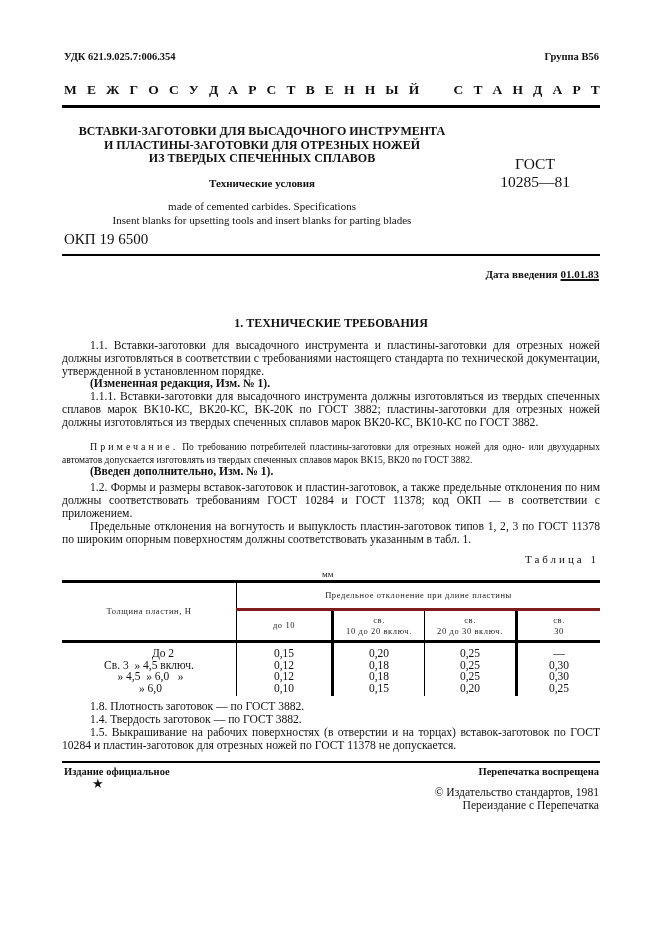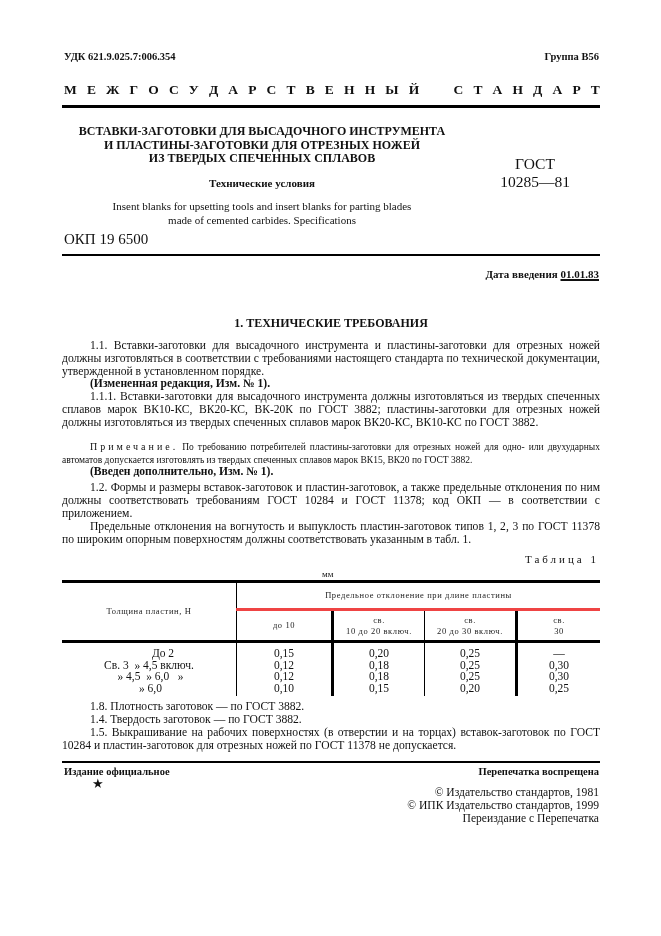--- a/index.html
+++ b/index.html
@@ -85,22 +85,22 @@
   <div>ВСТАВКИ-ЗАГОТОВКИ ДЛЯ ВЫСАДОЧНОГО ИНСТРУМЕНТА</div>
   <div>И ПЛАСТИНЫ-ЗАГОТОВКИ ДЛЯ ОТРЕЗНЫХ НОЖЕЙ</div>
   <div>ИЗ ТВЕРДЫХ СПЕЧЕННЫХ СПЛАВОВ</div>
 </div>
 <div class="abs gost">
   <div>ГОСТ</div>
   <div>10285—81</div>
 </div>
 <div class="abs subtitle">Технические условия</div>
 <div class="abs eng">
+  <div>made of cemented carbides. Specifications</div>
   <div>Insent blanks for upsetting tools and insert blanks for parting blades</div>
-  <div>made of cemented carbides. Specifications</div>
 </div>
 <div class="abs okp">ОКП 19 6500</div>
 <div class="abs rule-thin" style="top:254px"></div>
 
 <div class="abs date">
   <span>Дата введения</span>
   <u>01.01.83</u>
 </div>
 
 <div class="abs sec">1. ТЕХНИЧЕСКИЕ ТРЕБОВАНИЯ</div>
@@ -127,21 +127,21 @@
   <span class="ind"></span><span>Предельные отклонения на вогнутость и выпуклость пластин-заготовок типов 1, 2, 3 по ГОСТ 11378 по широким опорным поверхностям должны соответствовать указанным в табл. 1.</span>
 </div>
 
 <div class="abs tabnum">Таблица 1</div>
 <div class="abs mm">мм</div>
 
 <table class="t1">
   <thead>
     <tr class="c-top">
       <th class="col1" rowspan="2" style="height:50px;">Толщина пластин, H</th>
-      <th class="vr" colspan="4" style="height:23px; border-bottom:3px solid #ef4444;">Предельное отклонение при длине пластины</th>
+      <th class="vr" colspan="4" style="height:23px; border-bottom:3px solid #7f1d1d;">Предельное отклонение при длине пластины</th>
     </tr>
     <tr>
       <th class="vr" style="width:92px; height:27px; white-space:pre-line;">до 10</th>
       <th class="vr-thick" style="width:88px; white-space:pre-line;">св.
 10 до 20 включ.</th>
       <th class="vr" style="width:88px; white-space:pre-line;">св.
 20 до 30 включ.</th>
       <th class="vr-thick" style="white-space:pre-line;">св.
 30</th>
     </tr>
@@ -187,15 +187,14 @@
 <div class="abs para" style="top:726px">
   <span class="ind"></span><span>1.5. Выкрашивание на рабочих поверхностях (в отверстии и на торцах) вставок-заготовок по ГОСТ 10284 и пластин-заготовок для отрезных ножей по ГОСТ 11378 не допускается.</span>
 </div>
 
 <div class="abs rule-thin" style="top:761px; height:2px;"></div>
 <div class="abs footer-l">Издание официальное</div>
 <div class="abs star">★</div>
 <div class="abs footer-r">Перепечатка воспрещена</div>
 <div class="abs copy">
   <div>© Издательство стандартов, 1981</div>
-  <div>© ИПК Издательство стандартов, 1999</div>
   <div>Переиздание с Перепечатка</div>
 </div>
 
 </body></html>

